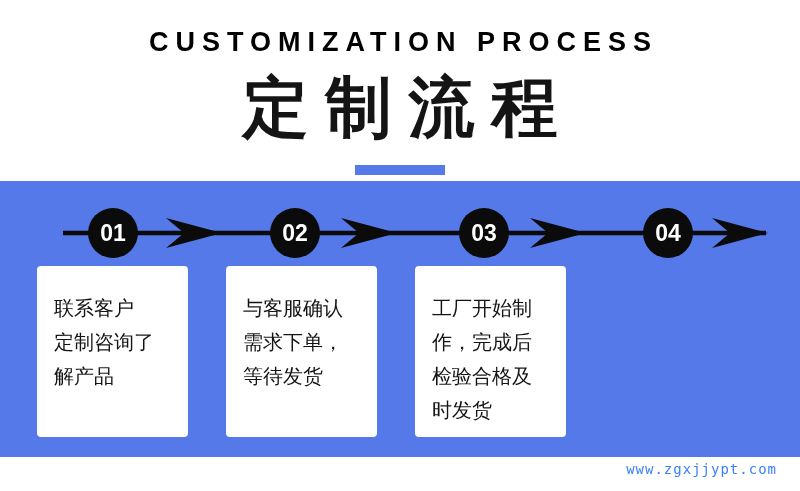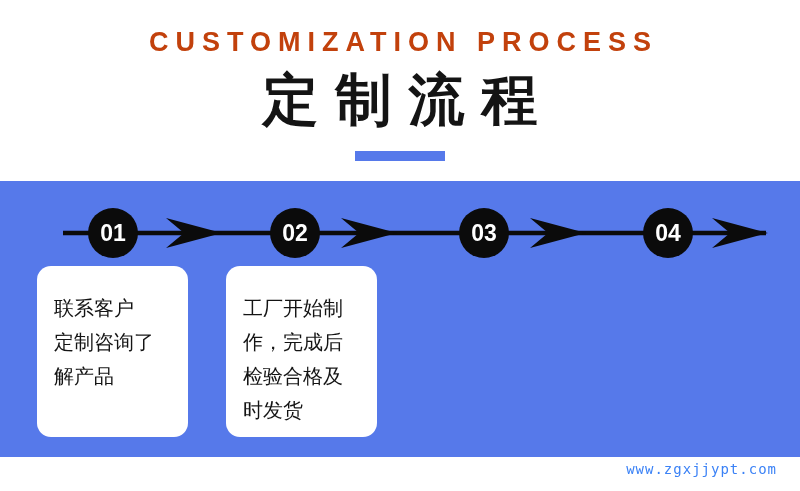--- a/index.html
+++ b/index.html
@@ -20,26 +20,26 @@
     position: absolute;
     top: 0; left: 0; right: 0;
     text-align: center;
   }
   .subtitle {
     margin-top: 27px;
     font-size: 27px;
     font-weight: bold;
     letter-spacing: 7px;
     padding-left: 7px;          
-    color: #c2410c;
+    color: #000000;
     white-space: nowrap;
   }
   .title {
     margin-top: 5px;
-    font-size: 56px;
+    font-size: 66px;
     font-weight: bold;
     letter-spacing: 17px;
     padding-left: 17px;         
     color: #141414;
     white-space: nowrap;
   }
   .title-underline {
     width: 90px;
     height: 10px;
     margin: 12px auto 0;
@@ -74,21 +74,21 @@
     position: absolute;
     top: 85px;
     left: 37px;
     display: flex;
     gap: 38px;
   }
   .card {
     width: 151px;
     height: 171px;
     background: #ffffff;
-    border-radius: 14px;
+    border-radius: 4px;
     box-sizing: border-box;
     padding: 25px 16px 0 17px;
   }
   .card-text {
     font-size: 20px;
     line-height: 34px;
     color: #141414;
     white-space: pre-line;
   }
 
@@ -136,20 +136,25 @@
       <text class="step-num" x="668" y="48" text-anchor="middle">04</text>
     </svg>
 
     <div class="cards">
       <div class="card">
         <div class="card-text">联系客户
 定制咨询了
 解产品</div>
       </div>
       <div class="card">
+        <div class="card-text">与客服确认
+需求下单，
+等待发货</div>
+      </div>
+      <div class="card">
         <div class="card-text">工厂开始制
 作，完成后
 检验合格及
 时发货</div>
       </div>
     </div>
   </div>
 
   <div class="watermark">www.zgxjjypt.com</div>
 

